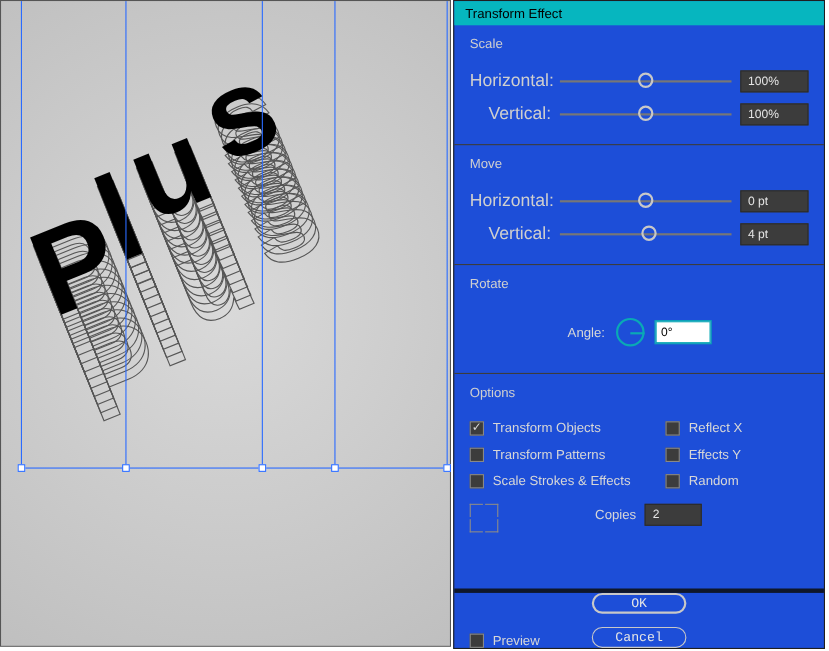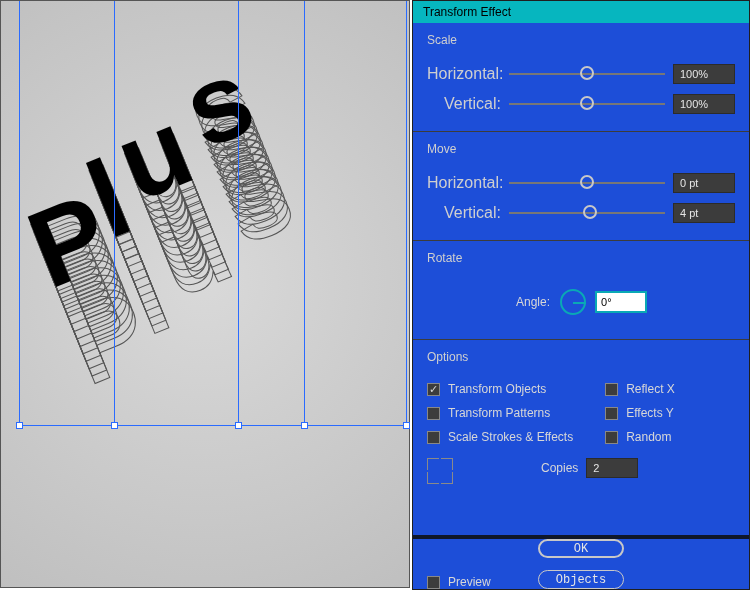--- a/index.html
+++ b/index.html
@@ -236,15 +236,15 @@
       </div>
     </div>
   </div>
 
   <div class="footer">
     <label class="chk preview">
       <span class="box"></span>
       <span>Preview</span>
     </label>
     <div class="btn primary">OK</div>
-    <div class="btn">Objects</div>
+    <div class="btn">Cancel</div>
   </div>
 </div>
 
 </body></html>

